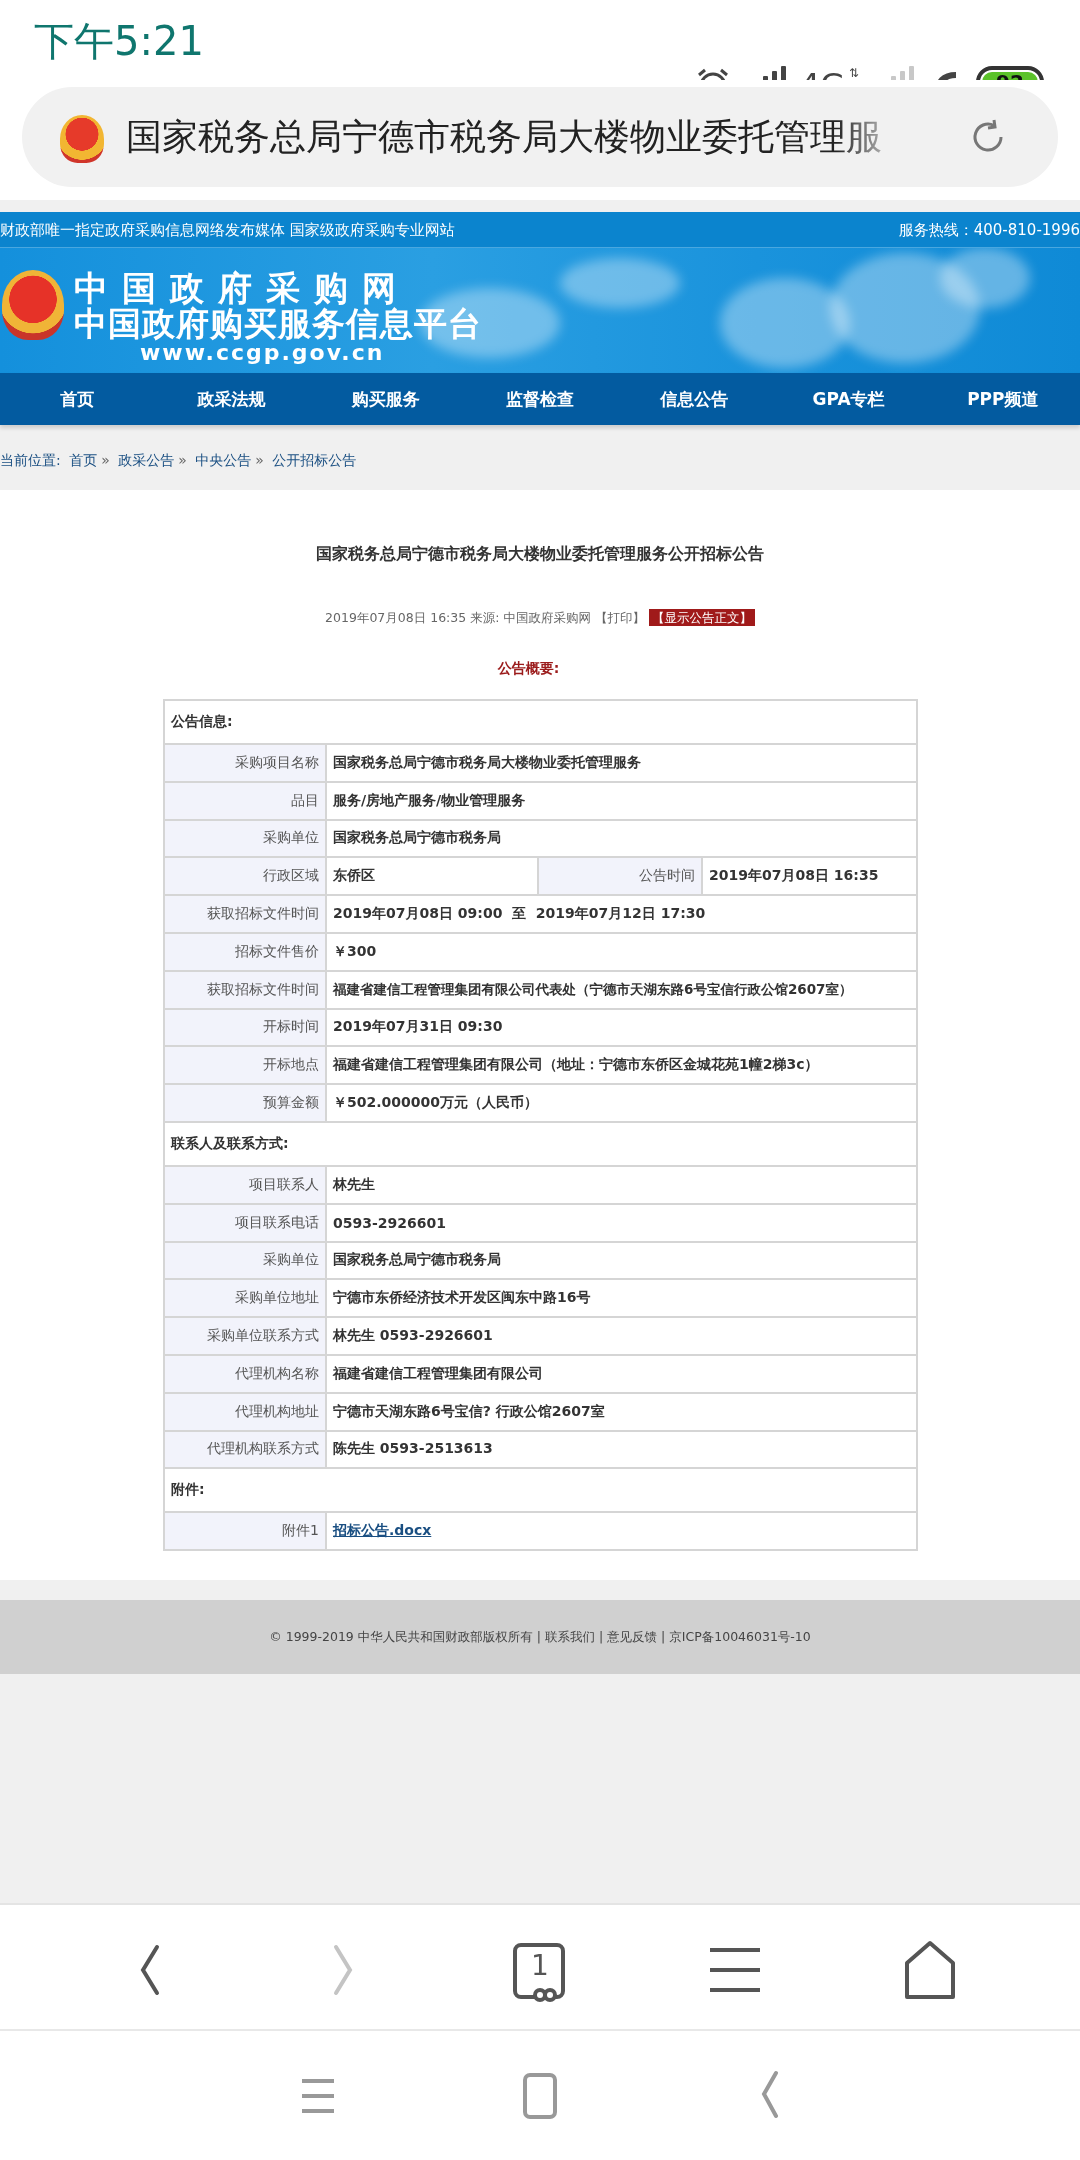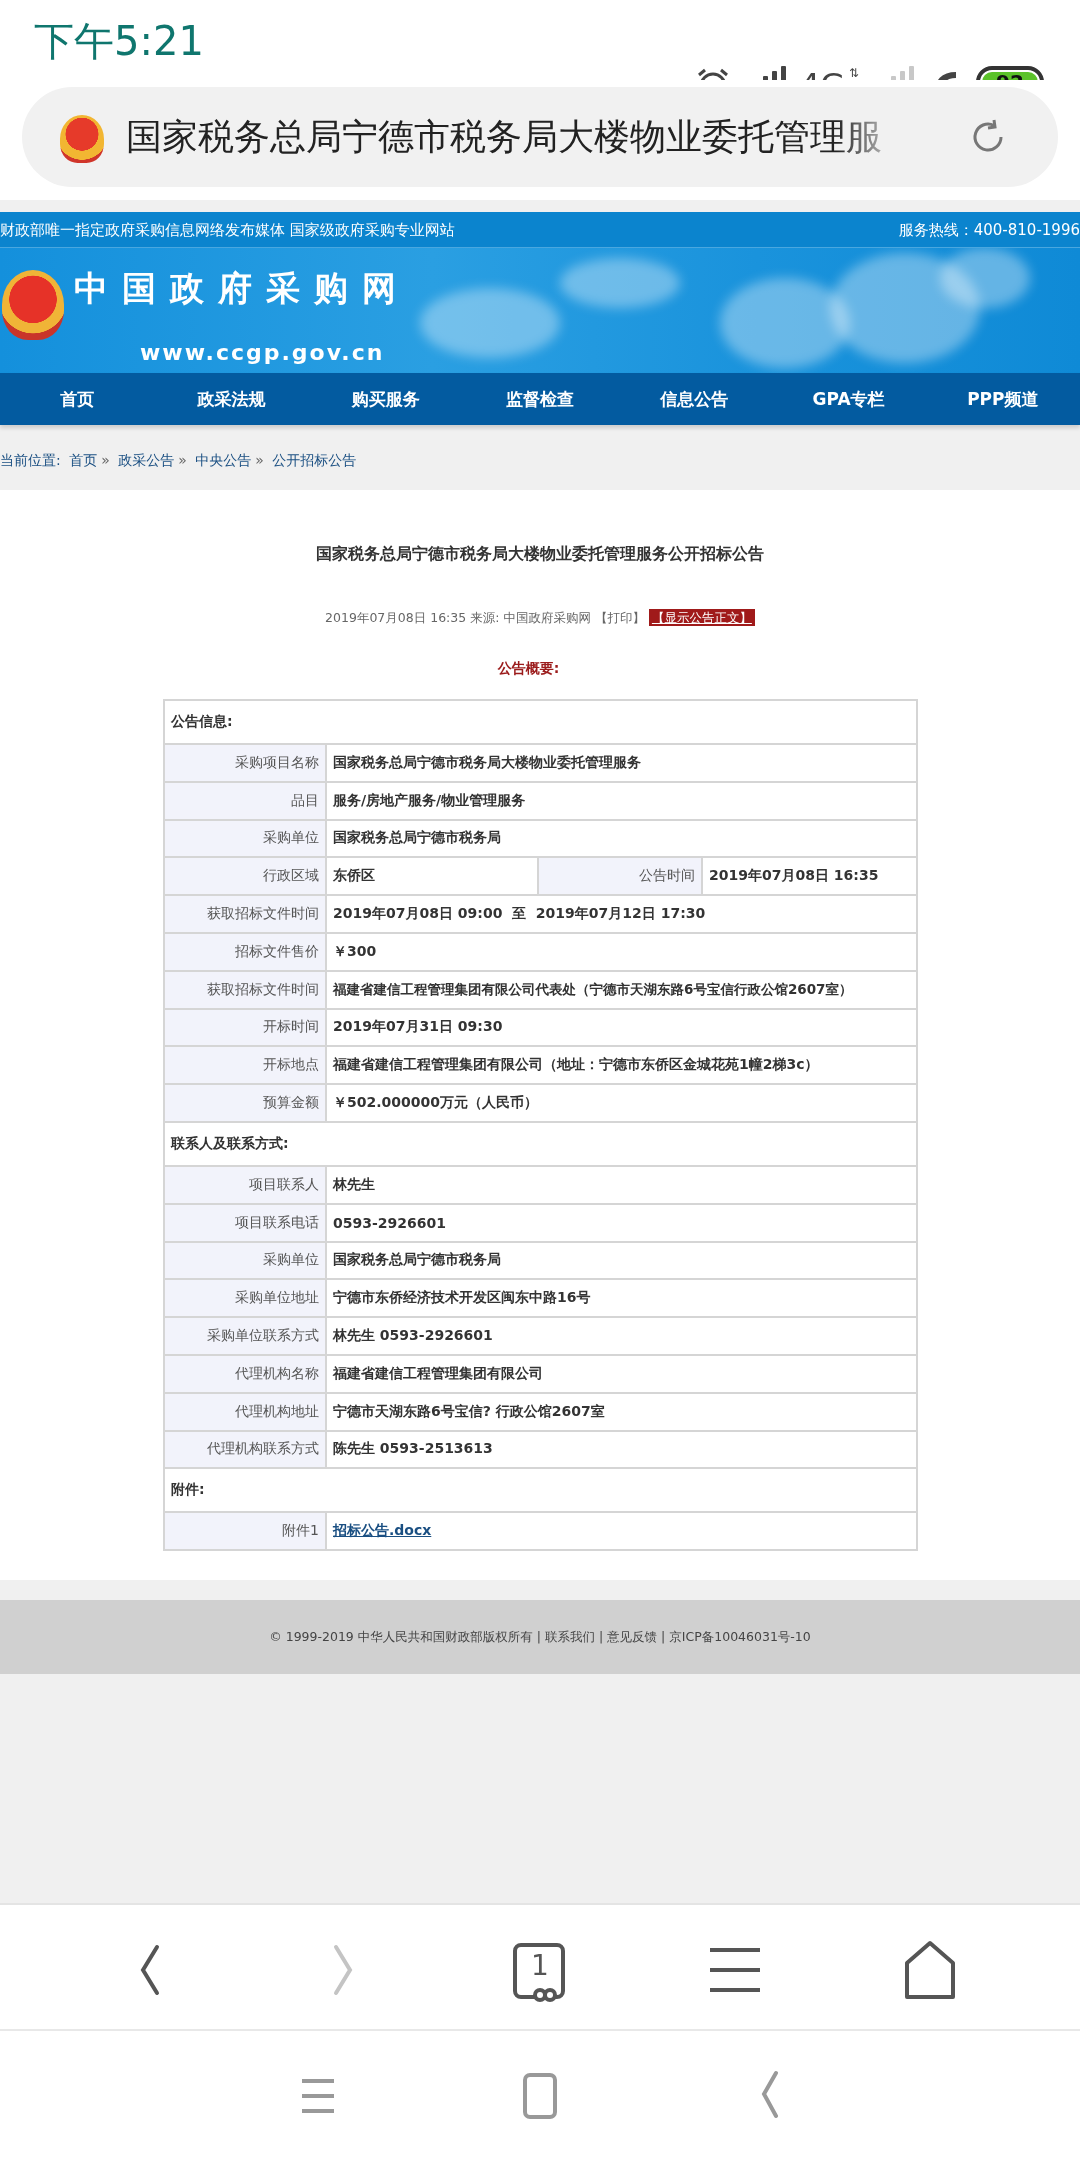--- a/index.html
+++ b/index.html
@@ -40,21 +40,21 @@
   .nav-item { flex: 1; color: #fff; font-size: 17px; font-weight: bold; text-align: center; line-height: 52px; }
 
   .breadcrumb { position: absolute; top: 452px; left: 0; font-size: 14px; color: #1a4f82; }
   .breadcrumb span { margin-right: 4px; }
   .bc-sep { color: #666; }
 
   
   .content { position: absolute; top: 490px; left: 0; width: 1080px; height: 1090px; background: #fff; }
   .title { position: absolute; top: 54px; left: 0; width: 1080px; text-align: center; font-size: 16px; font-weight: bold; color: #333; }
   .meta { position: absolute; top: 120px; left: 0; width: 1080px; text-align: center; font-size: 12.5px; color: #666; }
-  .meta .showbtn { background: #a01a1a; color: #fff; padding: 1px 3px; text-decoration: underline; }
+  .meta .showbtn { background: #a01a1a; color: #fff; padding: 1px 3px; }
   .summary { position: absolute; top: 170px; left: 0; width: 1057px; text-align: center; font-size: 14px; font-weight: bold; color: #9b1b1b; }
 
   table.info { position: absolute; top: 209px; left: 163px; width: 755px; border-collapse: collapse; font-size: 14px; color: #333; }
   table.info td { border: 2px solid #d5d5d5; height: 37.8px; padding: 0 6px; }
   table.info td.lbl { background: #f2f3fb; text-align: right; color: #555; width: 162px; white-space: nowrap; }
   table.info td.val { font-weight: bold; }
   table.info td.section { font-weight: bold; height: 44px; }
   .attach-link { color: #1a4f82; text-decoration: underline; font-weight: bold; }
 
   
@@ -119,20 +119,21 @@
   <span class="right">服务热线：400-810-1996</span>
 </div>
 <div class="banner">
   <div class="cloud" style="left:420px; top:40px; width:140px; height:70px;"></div>
   <div class="cloud" style="left:560px; top:10px; width:120px; height:50px;"></div>
   <div class="cloud" style="left:720px; top:30px; width:130px; height:90px;"></div>
   <div class="cloud" style="left:830px; top:5px; width:150px; height:110px;"></div>
   <div class="cloud" style="left:940px; top:0px; width:90px; height:60px;"></div>
   <div class="emblem"></div>
   <div class="logo-line1">中国政府采购网</div>
+  <div class="logo-line2">中国政府购买服务信息平台</div>
   <div class="logo-url">www.ccgp.gov.cn</div>
 </div>
 
 <div class="nav">
   <div class="nav-item">首页</div>
   <div class="nav-item">政采法规</div>
   <div class="nav-item">购买服务</div>
   <div class="nav-item">监督检查</div>
   <div class="nav-item">信息公告</div>
   <div class="nav-item">GPA专栏</div>

